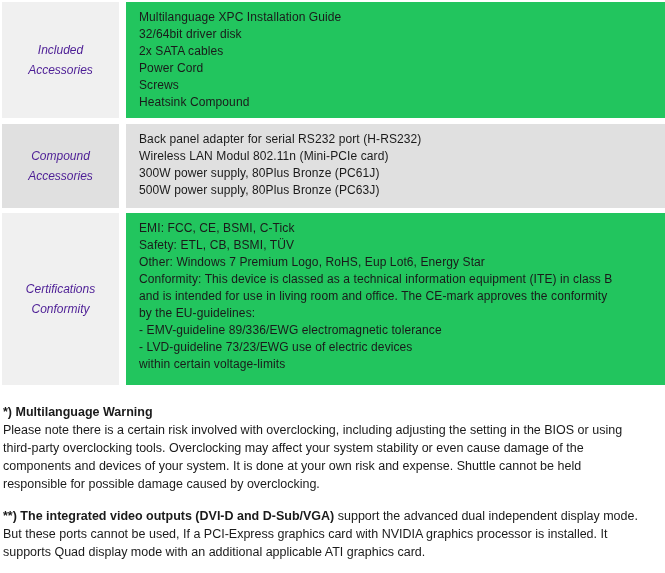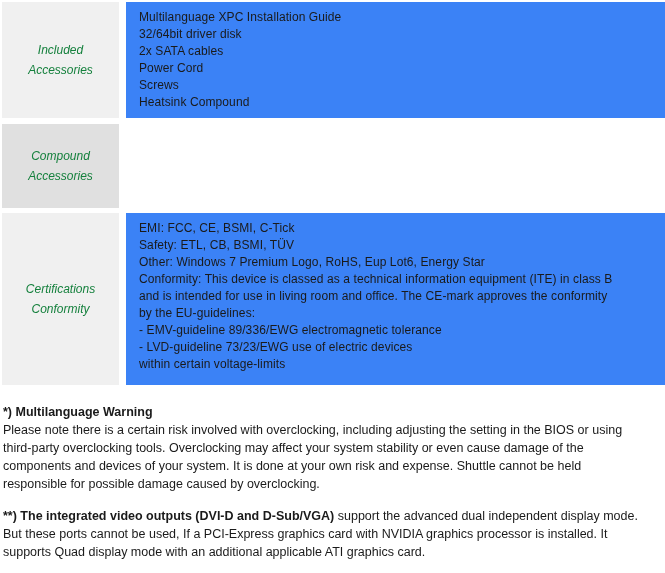--- a/index.html
+++ b/index.html
@@ -29,26 +29,26 @@
     width:117px;
     flex:0 0 117px;
     background:#f0f0f0;
     display:flex;
     align-items:center;
     justify-content:center;
     text-align:center;
     font-style:italic;
     font-size:12px;
     line-height:20px;
-    color:#15803d;
+    color:#4c1d95;
     white-space:pre-line;
   }
   .cell-items{
     flex:1;
-    background:#3b82f6;
+    background:#22c55e;
     padding:7px 8px 6px 13px;
     font-size:12px;
     line-height:17px;
     letter-spacing:0.1px;
     white-space:pre-line;
     box-sizing:border-box;
   }
   .spec-row.shaded .cell-label,
   .spec-row.shaded .cell-items{
     background:#e0e0e0;
@@ -86,20 +86,24 @@
 32/64bit driver disk
 2x SATA cables
 Power Cord
 Screws
 Heatsink Compound</div>
   </div>
 
   <div class="spec-row row-h2 gap-after-5 shaded">
     <div class="cell-label">Compound
 Accessories</div>
+    <div class="cell-items">Back panel adapter for serial RS232 port (H-RS232)
+Wireless LAN Modul 802.11n (Mini-PCIe card)
+300W power supply, 80Plus Bronze (PC61J)
+500W power supply, 80Plus Bronze (PC63J)</div>
   </div>
 
   <div class="spec-row row-h3">
     <div class="cell-label">Certifications
 Conformity</div>
     <div class="cell-items">EMI: FCC, CE, BSMI, C-Tick
 Safety: ETL, CB, BSMI, TÜV
 Other: Windows 7 Premium Logo, RoHS, Eup Lot6, Energy Star
 Conformity: This device is classed as a technical information equipment (ITE) in class B
 and is intended for use in living room and office. The CE-mark approves the conformity

